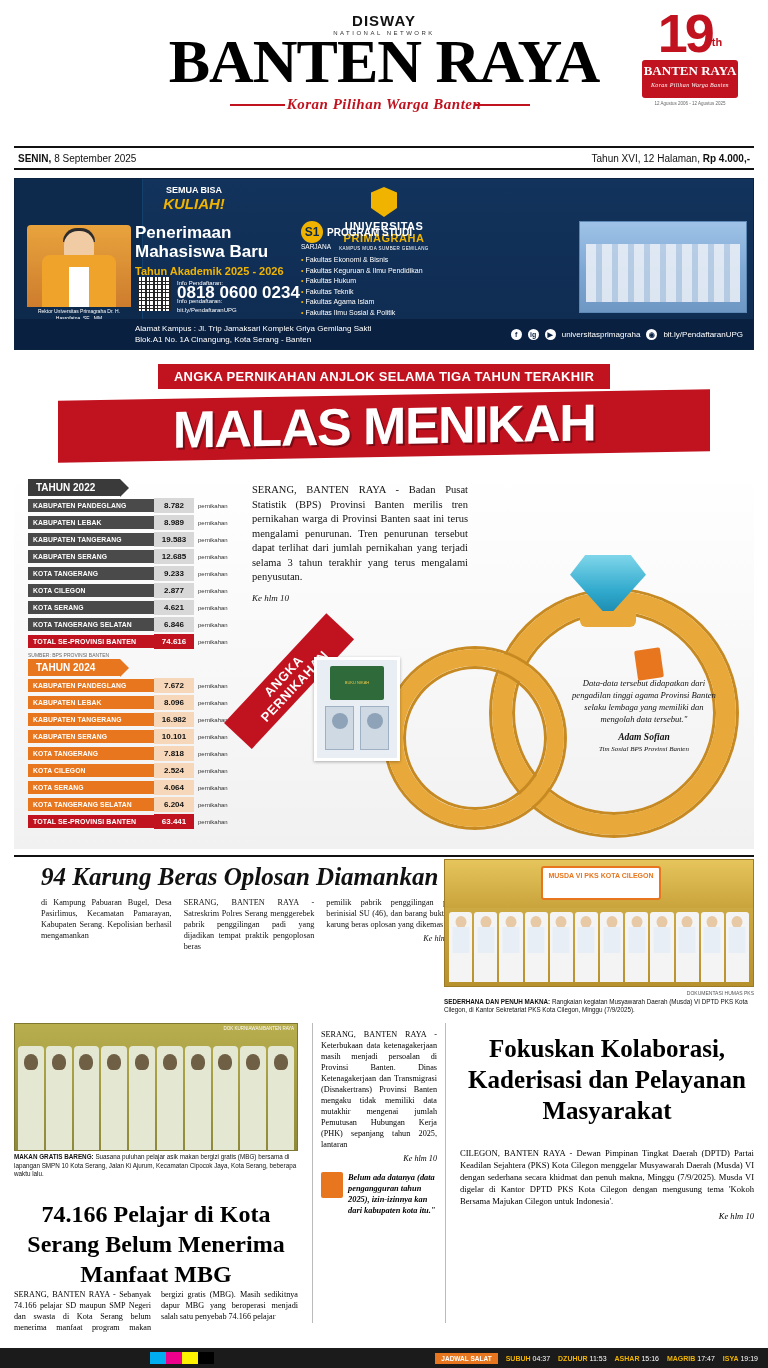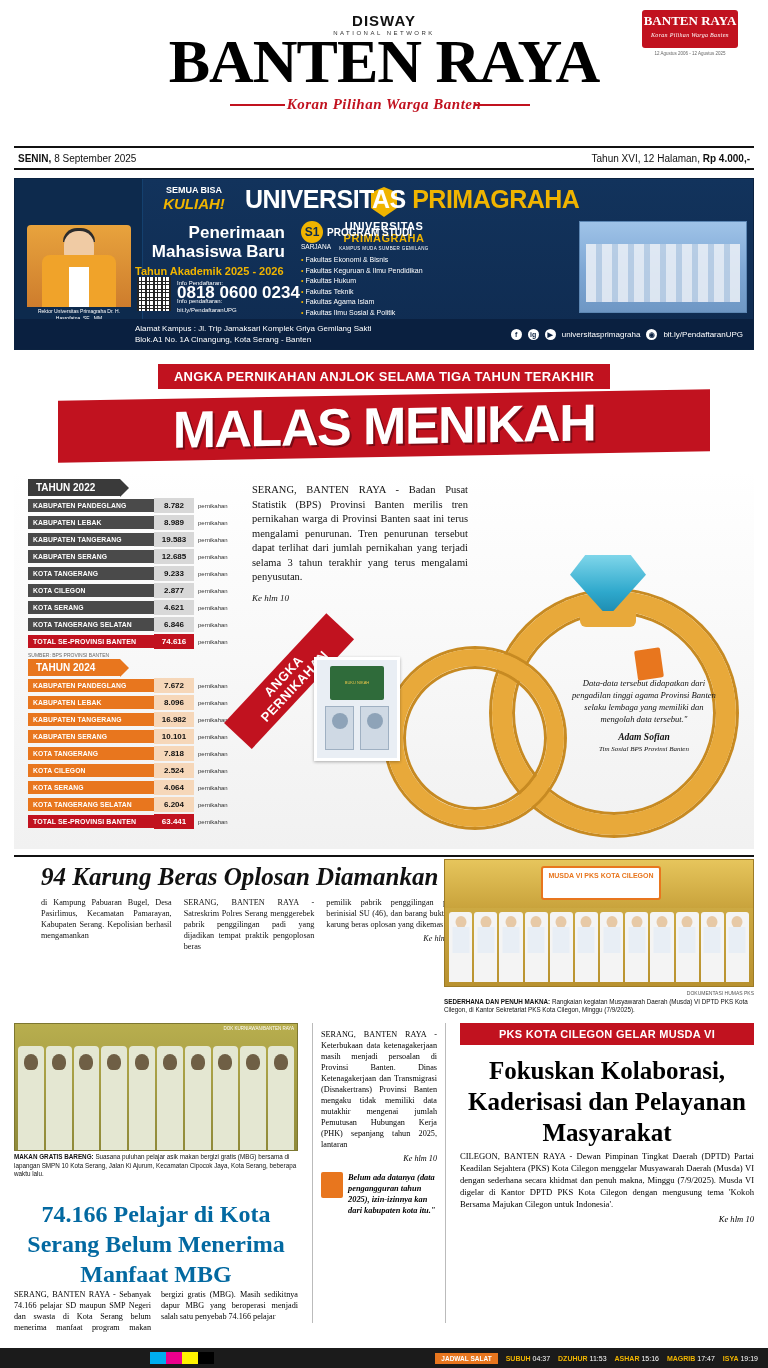--- a/index.html
+++ b/index.html
@@ -136,21 +136,21 @@
   .ad-title {
     position: absolute; left: 230px; top: 6px; right: 8px;
     font-family: "Liberation Sans", sans-serif; font-weight: bold;
     font-size: 25px; color: #fff; letter-spacing: -.5px;
   }
   .ad-title .hl { color: #f0b400; }
   .ad-sub {
     position: absolute; left: 120px; top: 44px; width: 150px; color: #fff;
     font-family: "Liberation Sans", sans-serif;
   }
-  .ad-sub .p1 { font-size: 17px; font-weight: bold; line-height: 19px; text-align: right; }
+  .ad-sub .p1 { font-size: 17px; font-weight: bold; line-height: 19px; }
   .ad-sub .p2 { font-size: 11px; font-weight: bold; color: #f0b400; margin-top: 4px; }
   .ad-contact { position: absolute; left: 120px; top: 100px; width: 150px; color: #fff;
     font-family: "Liberation Sans", sans-serif; font-size: 6px; line-height: 9px; }
   .ad-contact .big { font-size: 17px; font-weight: bold; }
   .qr { position: absolute; left: 122px; top: 98px; width: 34px; height: 34px; background: #fff; }
   .qr i { display:block; width:100%; height:100%;
     background-image:
       linear-gradient(90deg,#000 25%,transparent 25%,transparent 50%,#000 50%,#000 62%,transparent 62%),
       linear-gradient(0deg,#000 18%,transparent 18%,transparent 40%,#000 40%,#000 55%,transparent 55%);
     background-size: 8px 8px, 8px 8px; opacity:.85;}
@@ -364,21 +364,21 @@
   .photo-mbg .kids i:before { content:""; position:absolute; left:50%; transform:translateX(-50%); top:8px;
     width: 14px; height: 16px; background: #6f5f45; border-radius: 50% 50% 40% 40%;}
   .photo-mbg .credit2 { position: absolute; right: 3px; top: 2px; font-size: 4.5px; color: #fff;
     font-family:"Liberation Sans",sans-serif;}
   .cap-mbg { position: absolute; left: 0; top: 130px; width: 284px;
     font-family: "Liberation Sans", sans-serif; font-size: 6.3px; line-height: 8.6px; color: #111; }
   .cap-mbg b { font-weight: bold; }
   .h-mbg {
     position: absolute; left: 0; top: 176px; width: 284px; text-align: center;
     font-family: "Liberation Serif", serif; font-weight: bold; font-size: 24px;
-    line-height: 30px; color: #0369a1;
+    line-height: 30px; color: #000000;
   }
   .body-mbg {
     position: absolute; left: 0; top: 266px; width: 284px; column-count: 2; column-gap: 10px;
     font-family: "Liberation Serif", serif; font-size: 8.2px; line-height: 11px; text-align: justify;
   }
 
   .mid-col {
     position: absolute; left: 298px; top: 0; width: 134px;
     border-left: 1px solid #bbb; border-right: 1px solid #bbb; padding: 0 8px; height: 300px;
   }
@@ -400,21 +400,21 @@
   .right-col { position: absolute; left: 446px; top: 0; width: 294px; }
   .pks-bar {
     background: #c1121f; color: #fff; text-align: center; font-family: "Liberation Sans", sans-serif;
     font-weight: bold; font-size: 11px; padding: 5px 0; letter-spacing: .3px;
   }
   .h-pks {
     margin-top: 10px; text-align: center; font-family: "Liberation Serif", serif;
     font-weight: bold; font-size: 25px; line-height: 31px; color: #000000;
   }
   .body-pks {
-    margin-top: 2px; font-family: "Liberation Serif", serif; font-size: 8.6px;
+    margin-top: 21px; font-family: "Liberation Serif", serif; font-size: 8.6px;
     line-height: 12px; text-align: justify;
   }
 
   
   .footer {
     position: absolute; left: 0; bottom: 0; width: 768px; height: 20px;
     background: #1b1b1b; color: #fff; display: flex; align-items: center;
     font-family: "Liberation Sans", sans-serif; font-size: 7px;
   }
   .cmyk { display: flex; margin-left: 150px; }
@@ -432,20 +432,21 @@
 
   <div class="masthead">
     <div class="disway">
       <div class="dw-main">DISWAY</div>
       <div class="dw-sub">NATIONAL NETWORK</div>
     </div>
     <div class="mast-title">BANTEN RAYA</div>
     <div class="mast-rule"></div>
     <div class="mast-slogan">Koran Pilihan Warga Banten</div>
     <div class="anniv">
+      <div><span class="num">19</span><span class="th">th</span></div>
       <div class="emblem">
         <span>BANTEN RAYA</span>
         <small>Koran Pilihan Warga Banten</small>
       </div>
       <div class="tiny">12 Agustus 2006 - 12 Agustus 2025</div>
     </div>
   </div>
 
   <div class="dateline">
     <div>
@@ -470,24 +471,20 @@
       <div class="hair"></div>
       <div class="head"></div>
       <div class="body"></div>
       <div class="shirt"></div>
       <div class="caption">Rektor Universitas Primagraha
 Dr. H. Hasrofatna, SE., MM</div>
     </div>
     <div class="ad-sbk">
       <div class="s1">SEMUA BISA</div>
       <div class="s2">KULIAH!</div>
-    </div>
-    <div class="ad-title">
-      <span>UNIVERSITAS</span>
-      <span class="hl">PRIMAGRAHA</span>
     </div>
     <div class="ad-sub">
       <div class="p1">Penerimaan</div>
       <div class="p1">Mahasiswa Baru</div>
       <div class="p2">Tahun Akademik 2025 - 2026</div>
     </div>
     <div class="qr">
         <i></i>
       </div>
     <div class="ad-contact" style="left:162px;">
@@ -731,21 +728,20 @@
         <span class="jump2">Ke hlm 10</span>
       </div>
       <div class="pull">
         <div class="bk"></div>
         <div class="tx">Belum ada datanya (data pengangguran tahun 2025), izin-izinnya kan dari kabupaten kota itu."</div>
       </div>
 
     </div>
 
     <div class="right-col">
-      <div class="pks-bar">PKS KOTA CILEGON GELAR MUSDA VI</div>
       <div class="h-pks">Fokuskan Kolaborasi, Kaderisasi dan Pelayanan Masyarakat</div>
       <div class="body-pks">
         <span>CILEGON, BANTEN RAYA - Dewan Pimpinan Tingkat Daerah (DPTD) Partai Keadilan Sejahtera (PKS) Kota Cilegon menggelar Musyawarah Daerah (Musda) VI dengan sederhana secara khidmat dan penuh makna, Minggu (7/9/2025). Musda VI digelar di Kantor DPTD PKS Kota Cilegon dengan mengusung tema 'Kokoh Bersama Majukan Cilegon untuk Indonesia'.</span>
         <span class="jump2">Ke hlm 10</span>
       </div>
     </div>
   </div>
 
   <div class="footer">
     <div class="cmyk">

